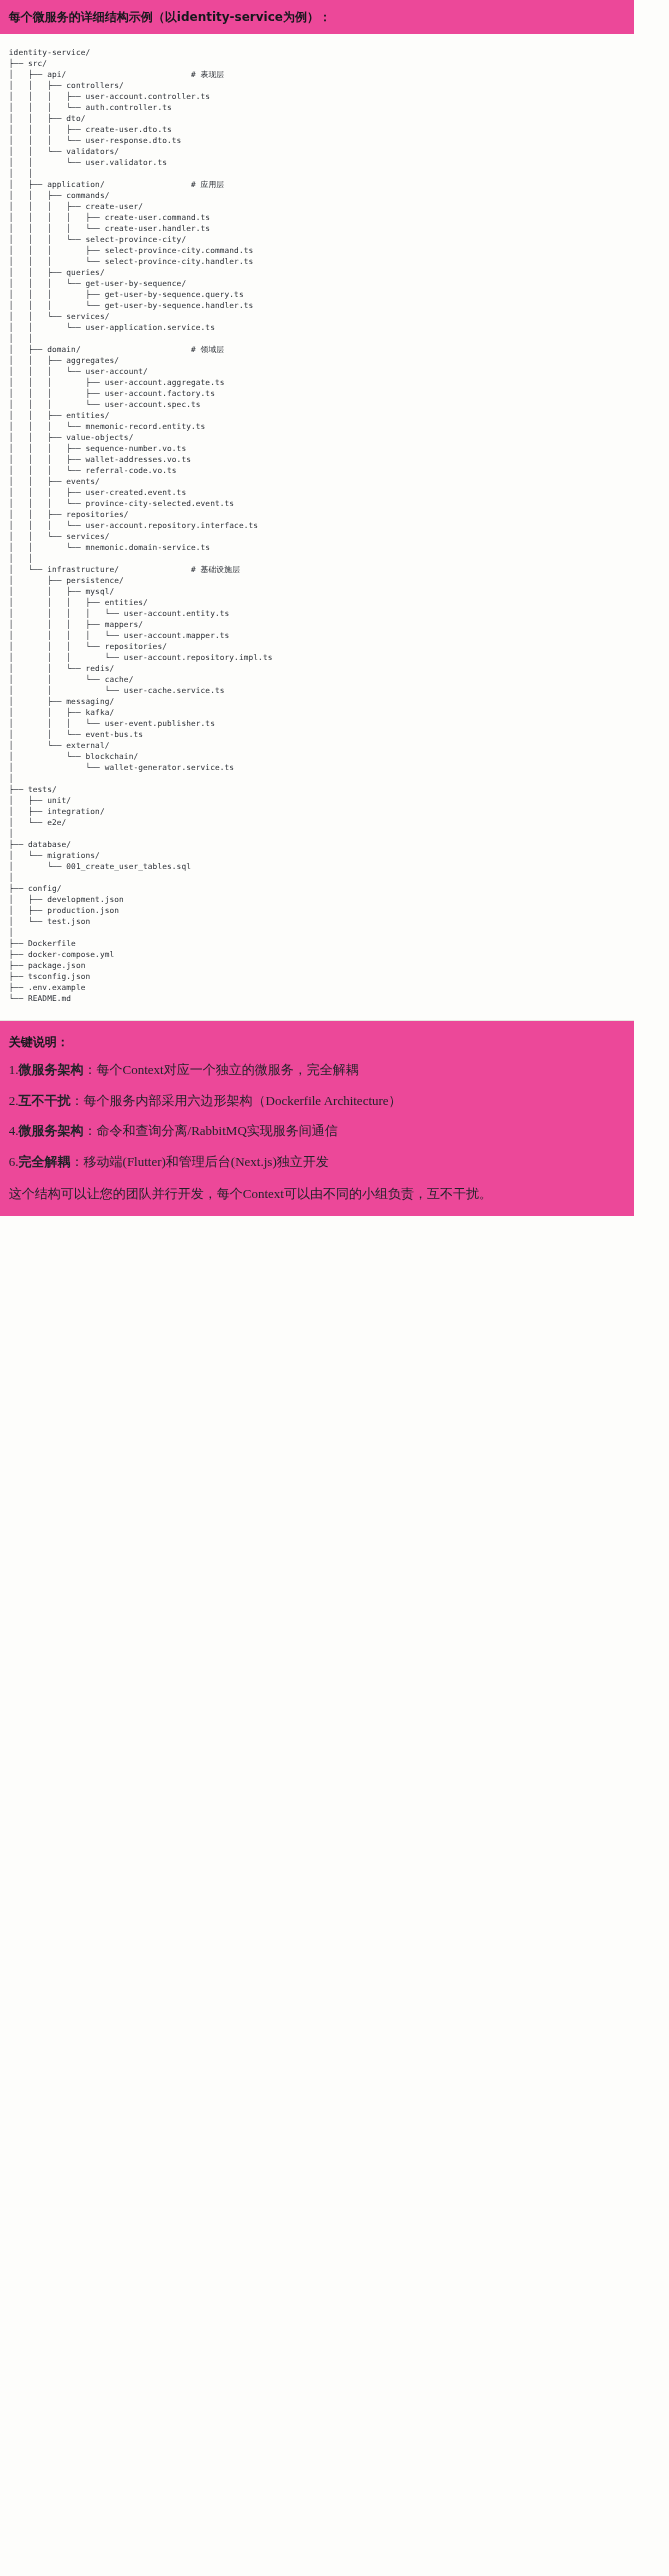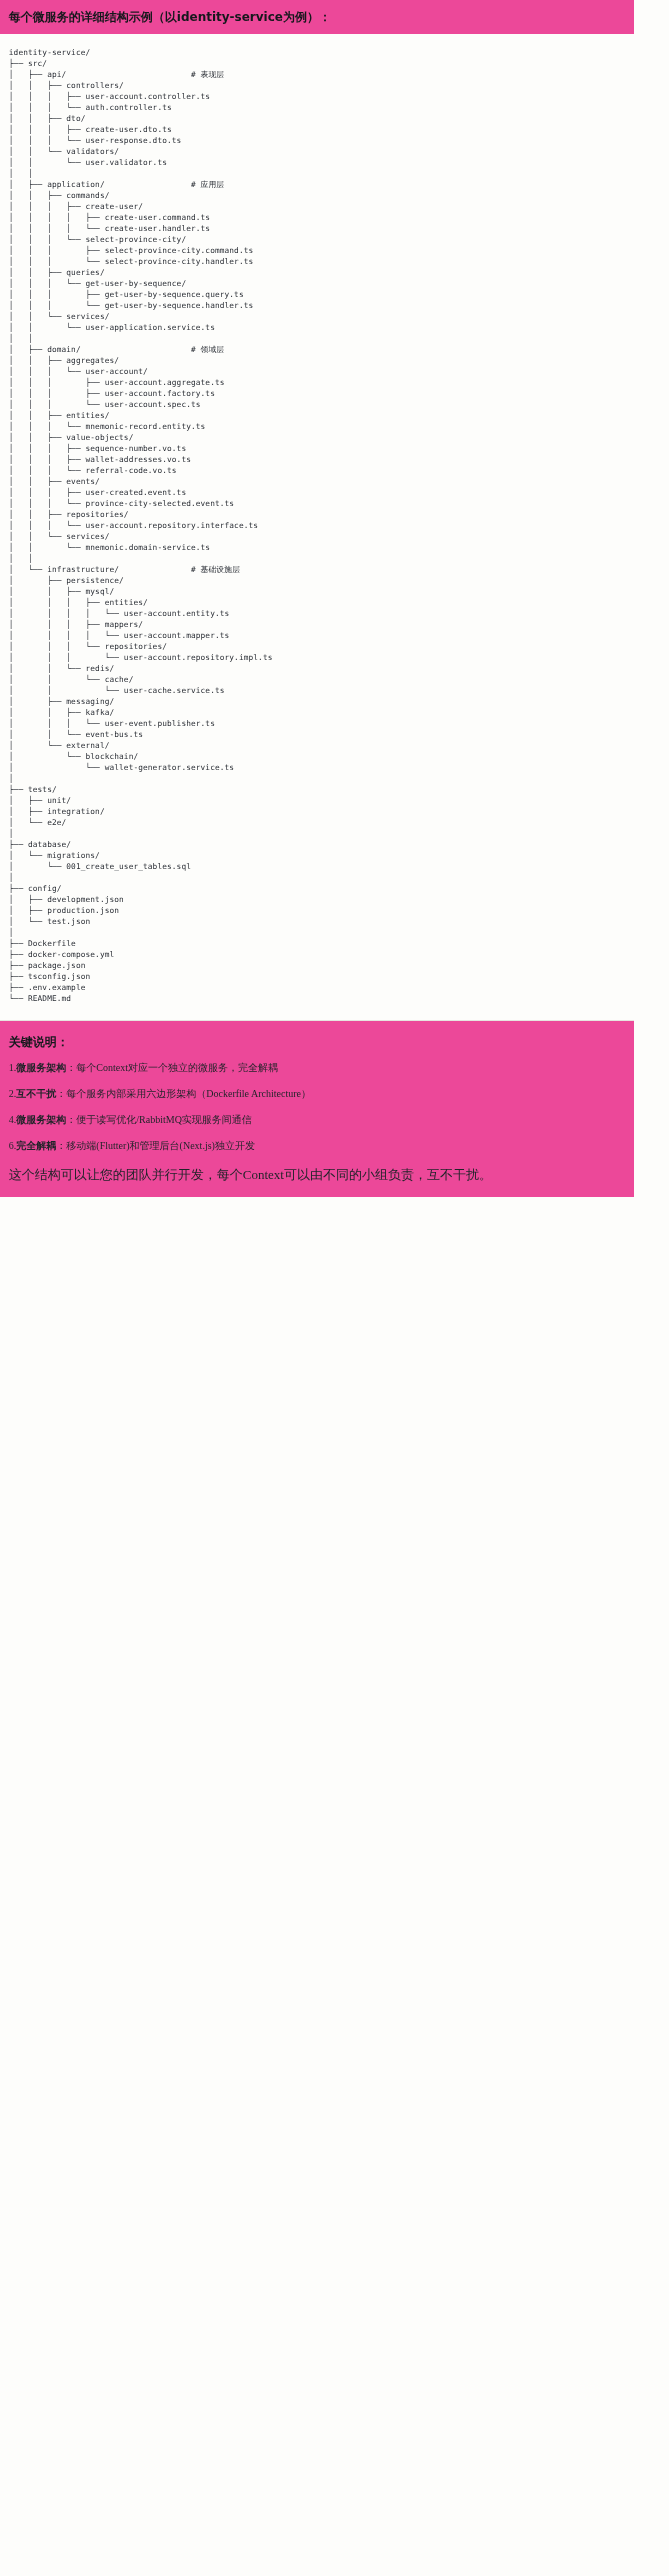--- a/index.html
+++ b/index.html
@@ -68,21 +68,21 @@
     color: #15181c;
     margin: 0 0 8.8px 0;
   }
   ol.notes {
     margin: 0;
     padding: 0;
     list-style: none;
   }
   ol.notes li {
     font-family: "Liberation Serif", "DejaVu Serif", serif;
-    font-size: 10px;
+    font-size: 13px;
     line-height: 1.55;
     color: #1f2328;
     margin: 0 0 10.6px 0;
   }
   ol.notes li .num {
     font-family: "Liberation Serif", "DejaVu Serif", serif;
   }
   ol.notes li .lbl {
     font-weight: bold;
   }
@@ -200,21 +200,21 @@
   <div class="notes-block">
     <div class="notes-heading">关键说明：</div>
     <ol class="notes">
       <li>
         <span class="num">1.</span><span class="lbl">微服务架构</span><span>：</span><span>每个Context对应一个独立的微服务，完全解耦</span>
       </li>
       <li>
         <span class="num">2.</span><span class="lbl">互不干扰</span><span>：</span><span>每个服务内部采用六边形架构（Dockerfile Architecture）</span>
       </li>
       <li>
-        <span class="num">4.</span><span class="lbl">微服务架构</span><span>：</span><span>便于读写优化/RabbitMQ实现服务间通信</span>
+        <span class="num">4.</span><span class="lbl">微服务架构</span><span>：</span><span>命令和查询分离/RabbitMQ实现服务间通信</span>
       </li>
       <li>
         <span class="num">6.</span><span class="lbl">完全解耦</span><span>：</span><span>移动端(Flutter)和管理后台(Next.js)独立开发</span>
       </li>
     </ol>
     <p class="closing">这个结构可以让您的团队并行开发，每个Context可以由不同的小组负责，互不干扰。</p>
   </div>
 
 </div>
 

